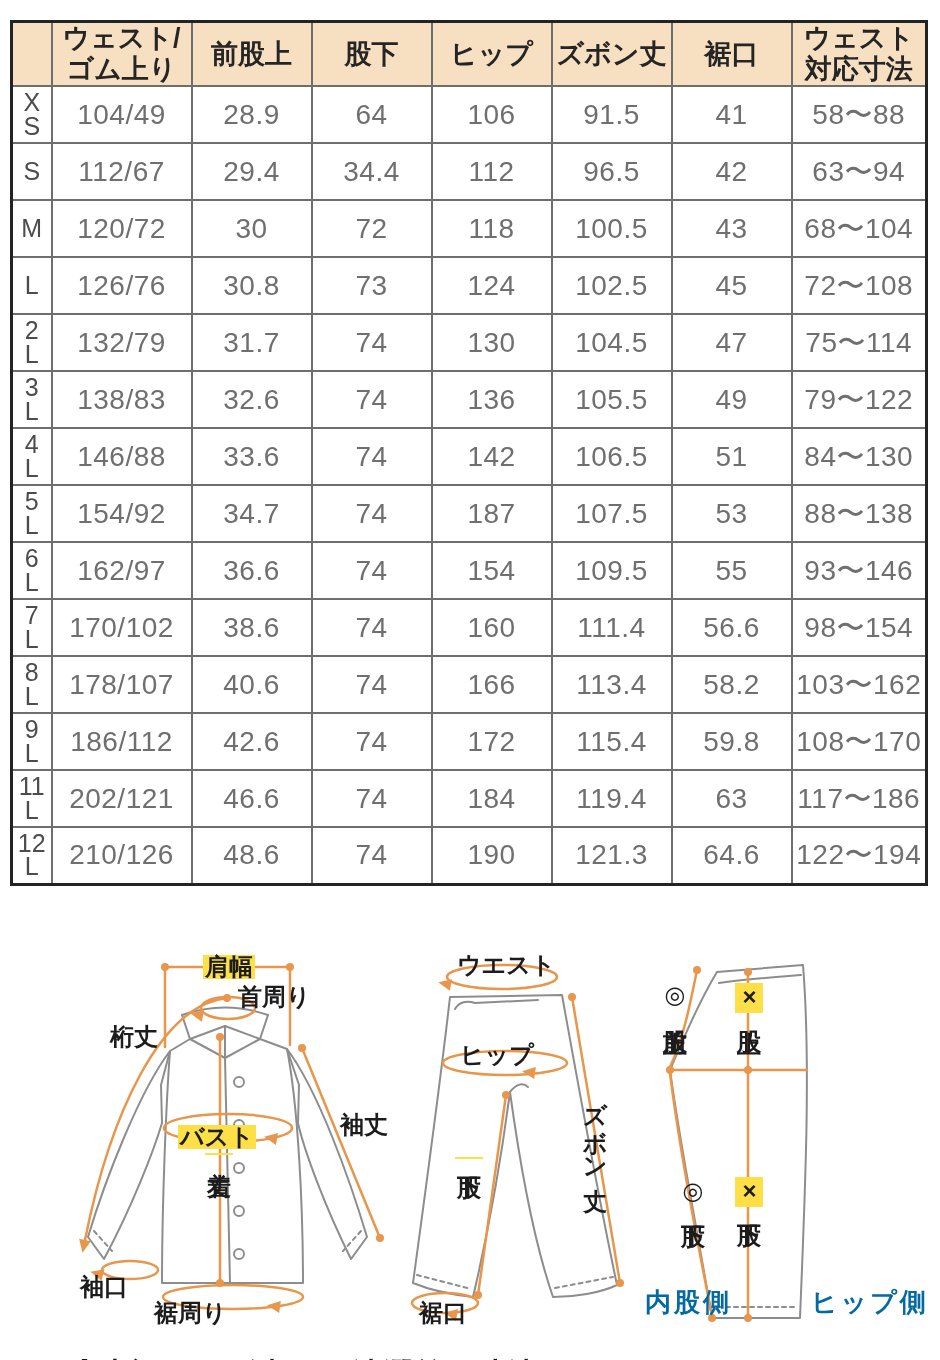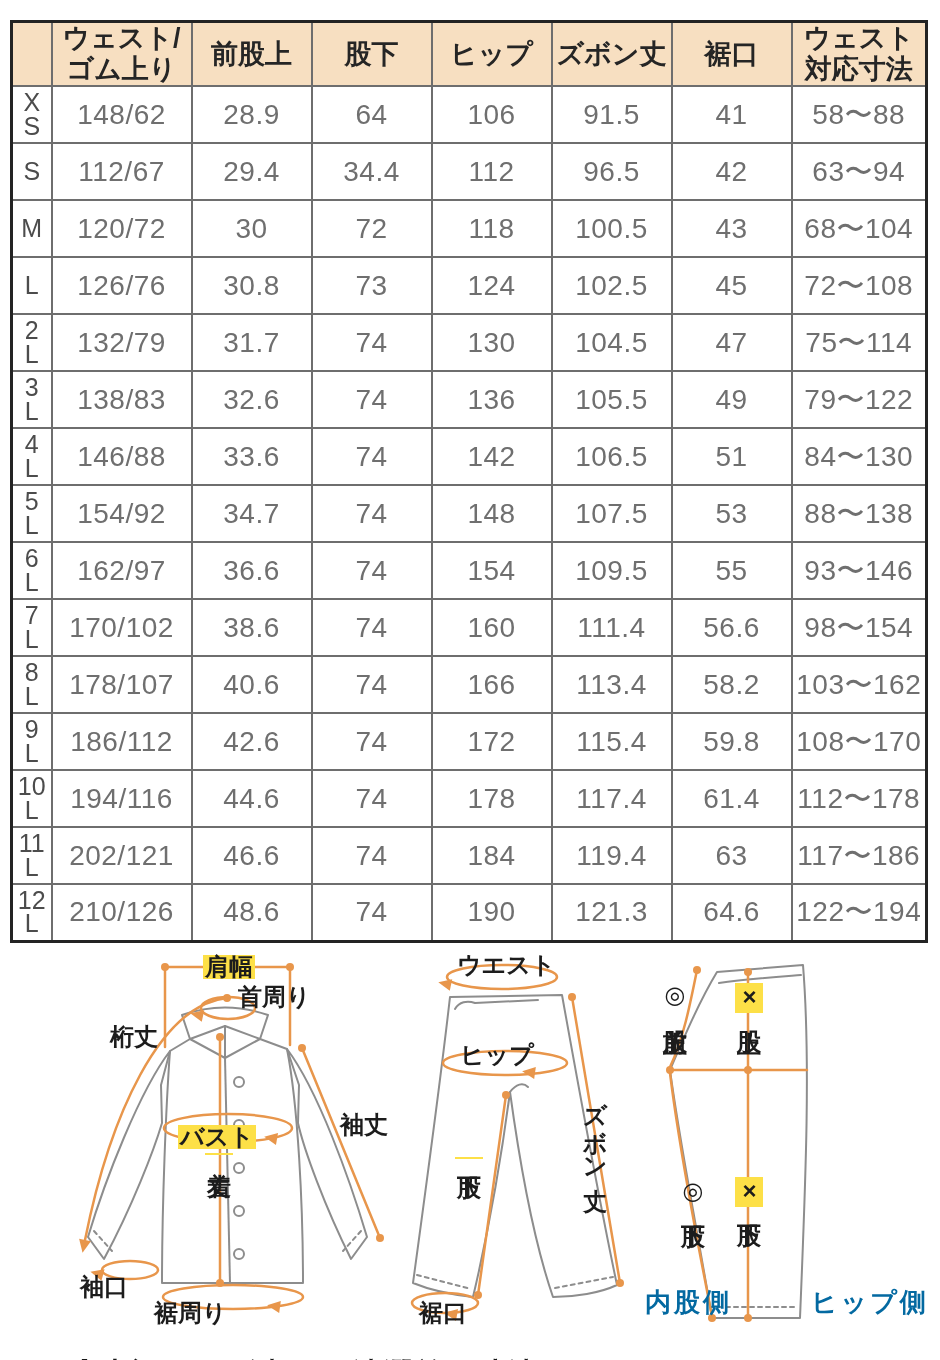--- a/index.html
+++ b/index.html
@@ -86,21 +86,21 @@
           <th>ズボン丈</th>
           <th>裾口</th>
           <th>ウェスト
 対応寸法</th>
         </tr>
     </thead>
     <tbody>
         <tr>
           <th class="size-cell">X
 S</th>
-          <td>148/62</td>
+          <td>104/49</td>
           <td>28.9</td>
           <td>64</td>
           <td>106</td>
           <td>91.5</td>
           <td>41</td>
           <td>58〜88</td>
         </tr>
         <tr>
           <th class="size-cell">S</th>
           <td>112/67</td>
@@ -163,21 +163,21 @@
           <td>106.5</td>
           <td>51</td>
           <td>84〜130</td>
         </tr>
         <tr>
           <th class="size-cell">5
 L</th>
           <td>154/92</td>
           <td>34.7</td>
           <td>74</td>
-          <td>148</td>
+          <td>187</td>
           <td>107.5</td>
           <td>53</td>
           <td>88〜138</td>
         </tr>
         <tr>
           <th class="size-cell">6
 L</th>
           <td>162/97</td>
           <td>36.6</td>
           <td>74</td>
@@ -211,31 +211,20 @@
         <tr>
           <th class="size-cell">9
 L</th>
           <td>186/112</td>
           <td>42.6</td>
           <td>74</td>
           <td>172</td>
           <td>115.4</td>
           <td>59.8</td>
           <td>108〜170</td>
-        </tr>
-        <tr>
-          <th class="size-cell">10
-L</th>
-          <td>194/116</td>
-          <td>44.6</td>
-          <td>74</td>
-          <td>178</td>
-          <td>117.4</td>
-          <td>61.4</td>
-          <td>112〜178</td>
         </tr>
         <tr>
           <th class="size-cell">11
 L</th>
           <td>202/121</td>
           <td>46.6</td>
           <td>74</td>
           <td>184</td>
           <td>119.4</td>
           <td>63</td>

